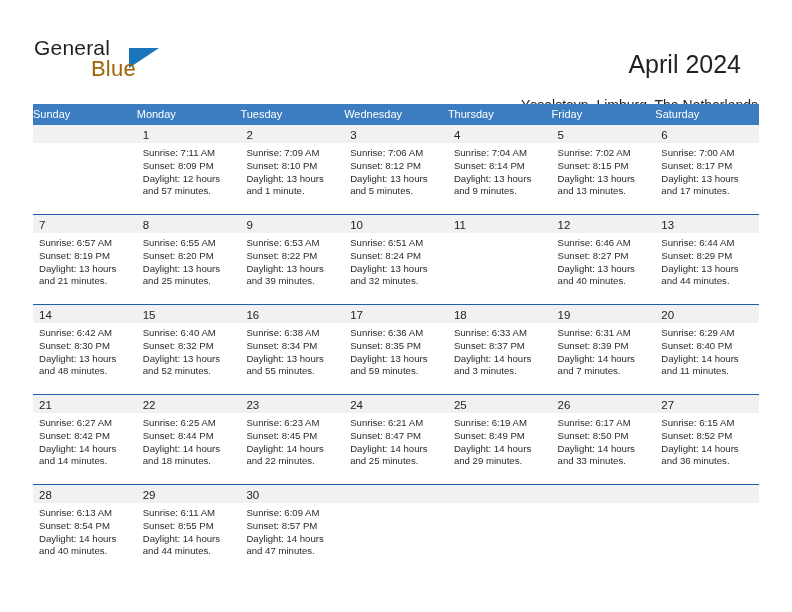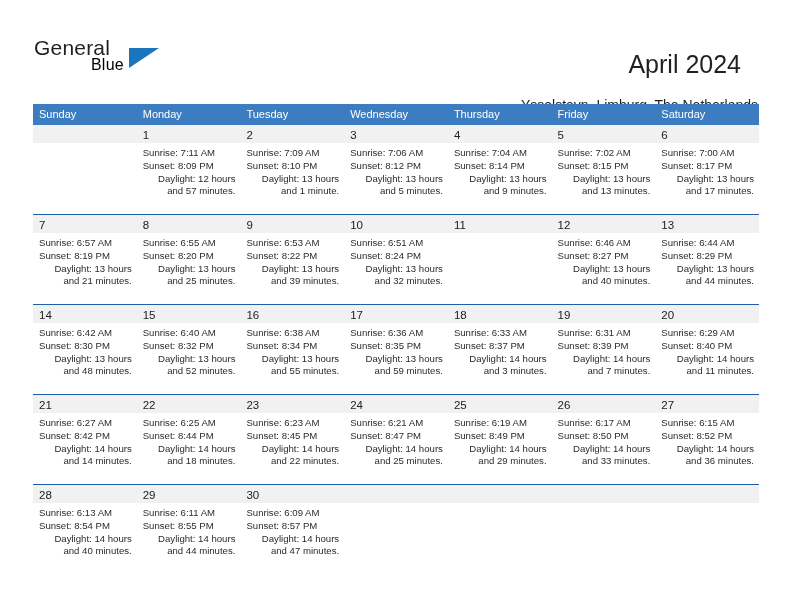--- a/index.html
+++ b/index.html
@@ -42,23 +42,23 @@
     top: 0;
     font-size: 21px;
     letter-spacing: 0.2px;
     color: #231f20;
     font-family: "Liberation Sans", sans-serif;
   }
   .logo-blue {
     position: absolute;
     left: 57px;
     top: 20px;
-    font-size: 16px;
+    font-size: 22px;
     letter-spacing: 0.2px;
-    color: #000000;
+    color: #a16207;
     font-family: "Liberation Sans", sans-serif;
   }
   .logo-triangle {
     position: absolute;
     left: 95px;
     top: 12px;
     width: 0;
     height: 0;
     border-left: 30px solid #1b75bc;
     border-bottom: 20px solid transparent;
@@ -95,21 +95,21 @@
   .dow-row {
     display: flex;
     background: #3b7dc0;
     height: 21px;
   }
   .dow-cell {
     flex: 1 1 0;
     color: #ffffff;
     font-size: 11px;
     line-height: 21px;
-    padding-left: 6px;
+    padding-left: 0;
     box-sizing: border-box;
     white-space: nowrap;
   }
   .week {
     display: flex;
     border-top: 1.5px solid #1f5fa9;
   }
   .week.first {
     border-top: none;
   }
@@ -138,21 +138,20 @@
     box-sizing: border-box;
   }
   .day-line {
     font-size: 9.6px;
     line-height: 12.8px;
     color: #2b2b2b;
     white-space: nowrap;
   }
   .day-line.wrap {
     white-space: normal;
-    text-align: right;
   }
 </style>
 </head>
 <body>
 
 <div class="page">
 
   <div class="header">
 
     <div class="logo">

